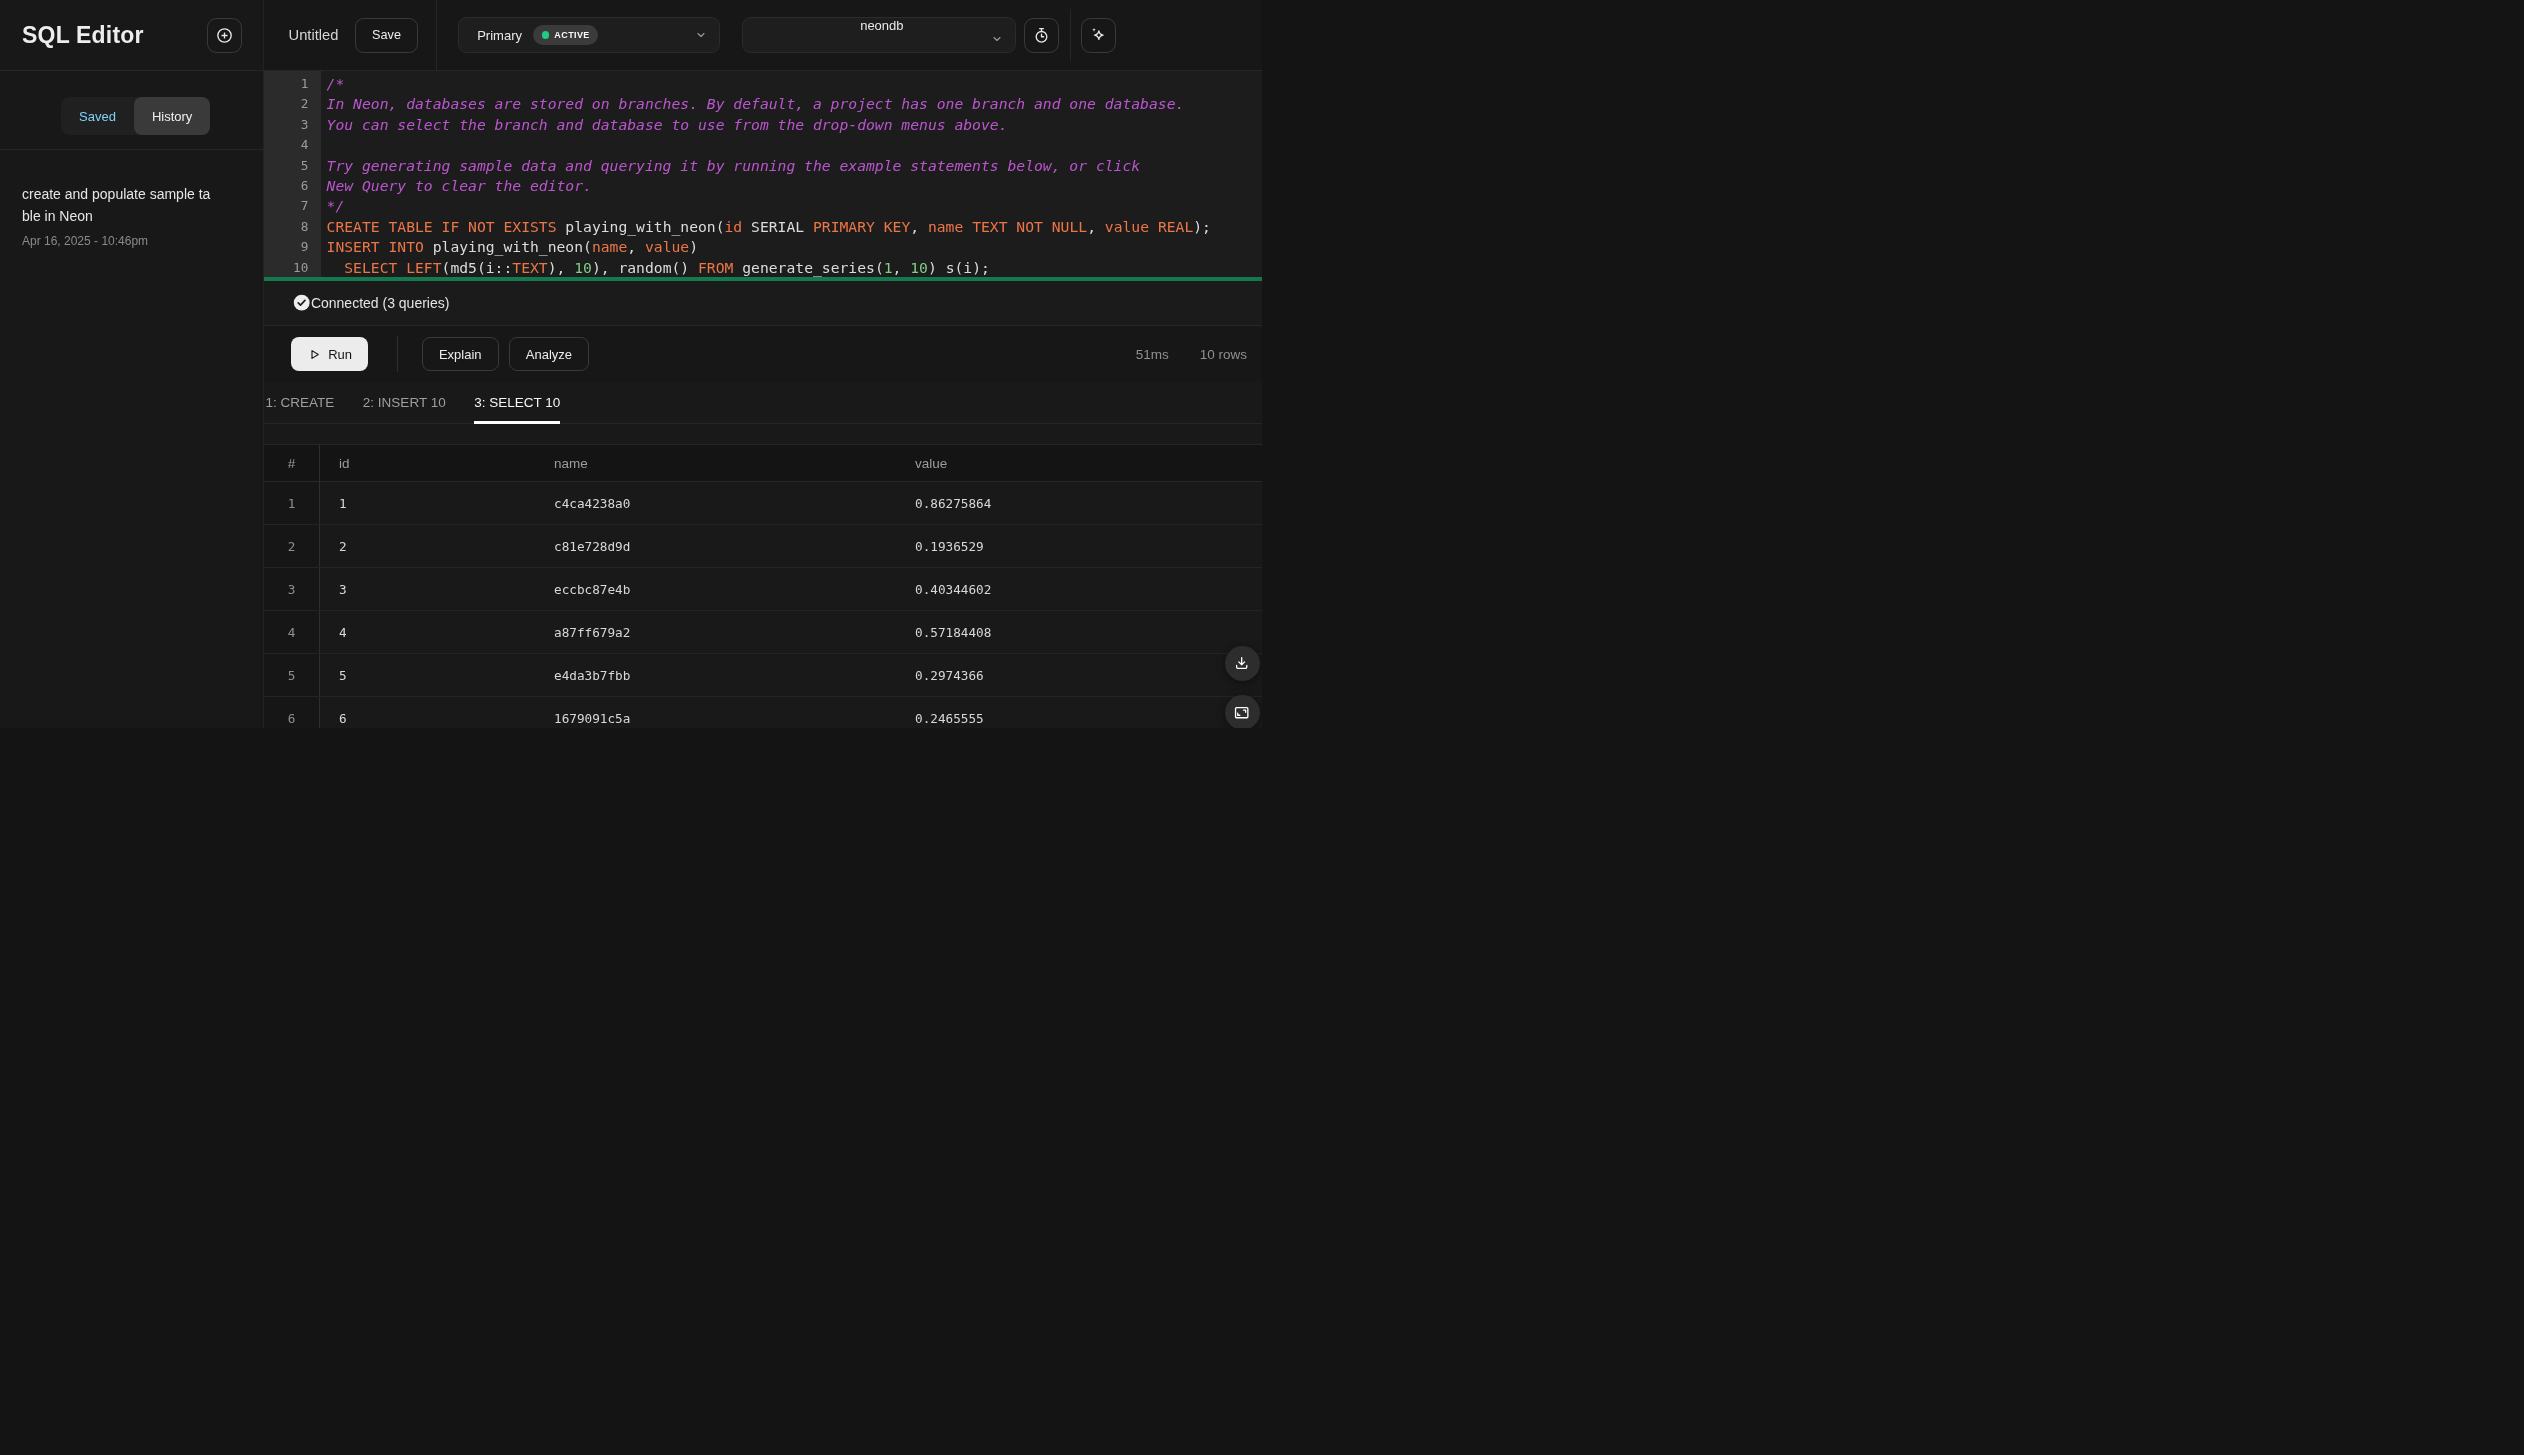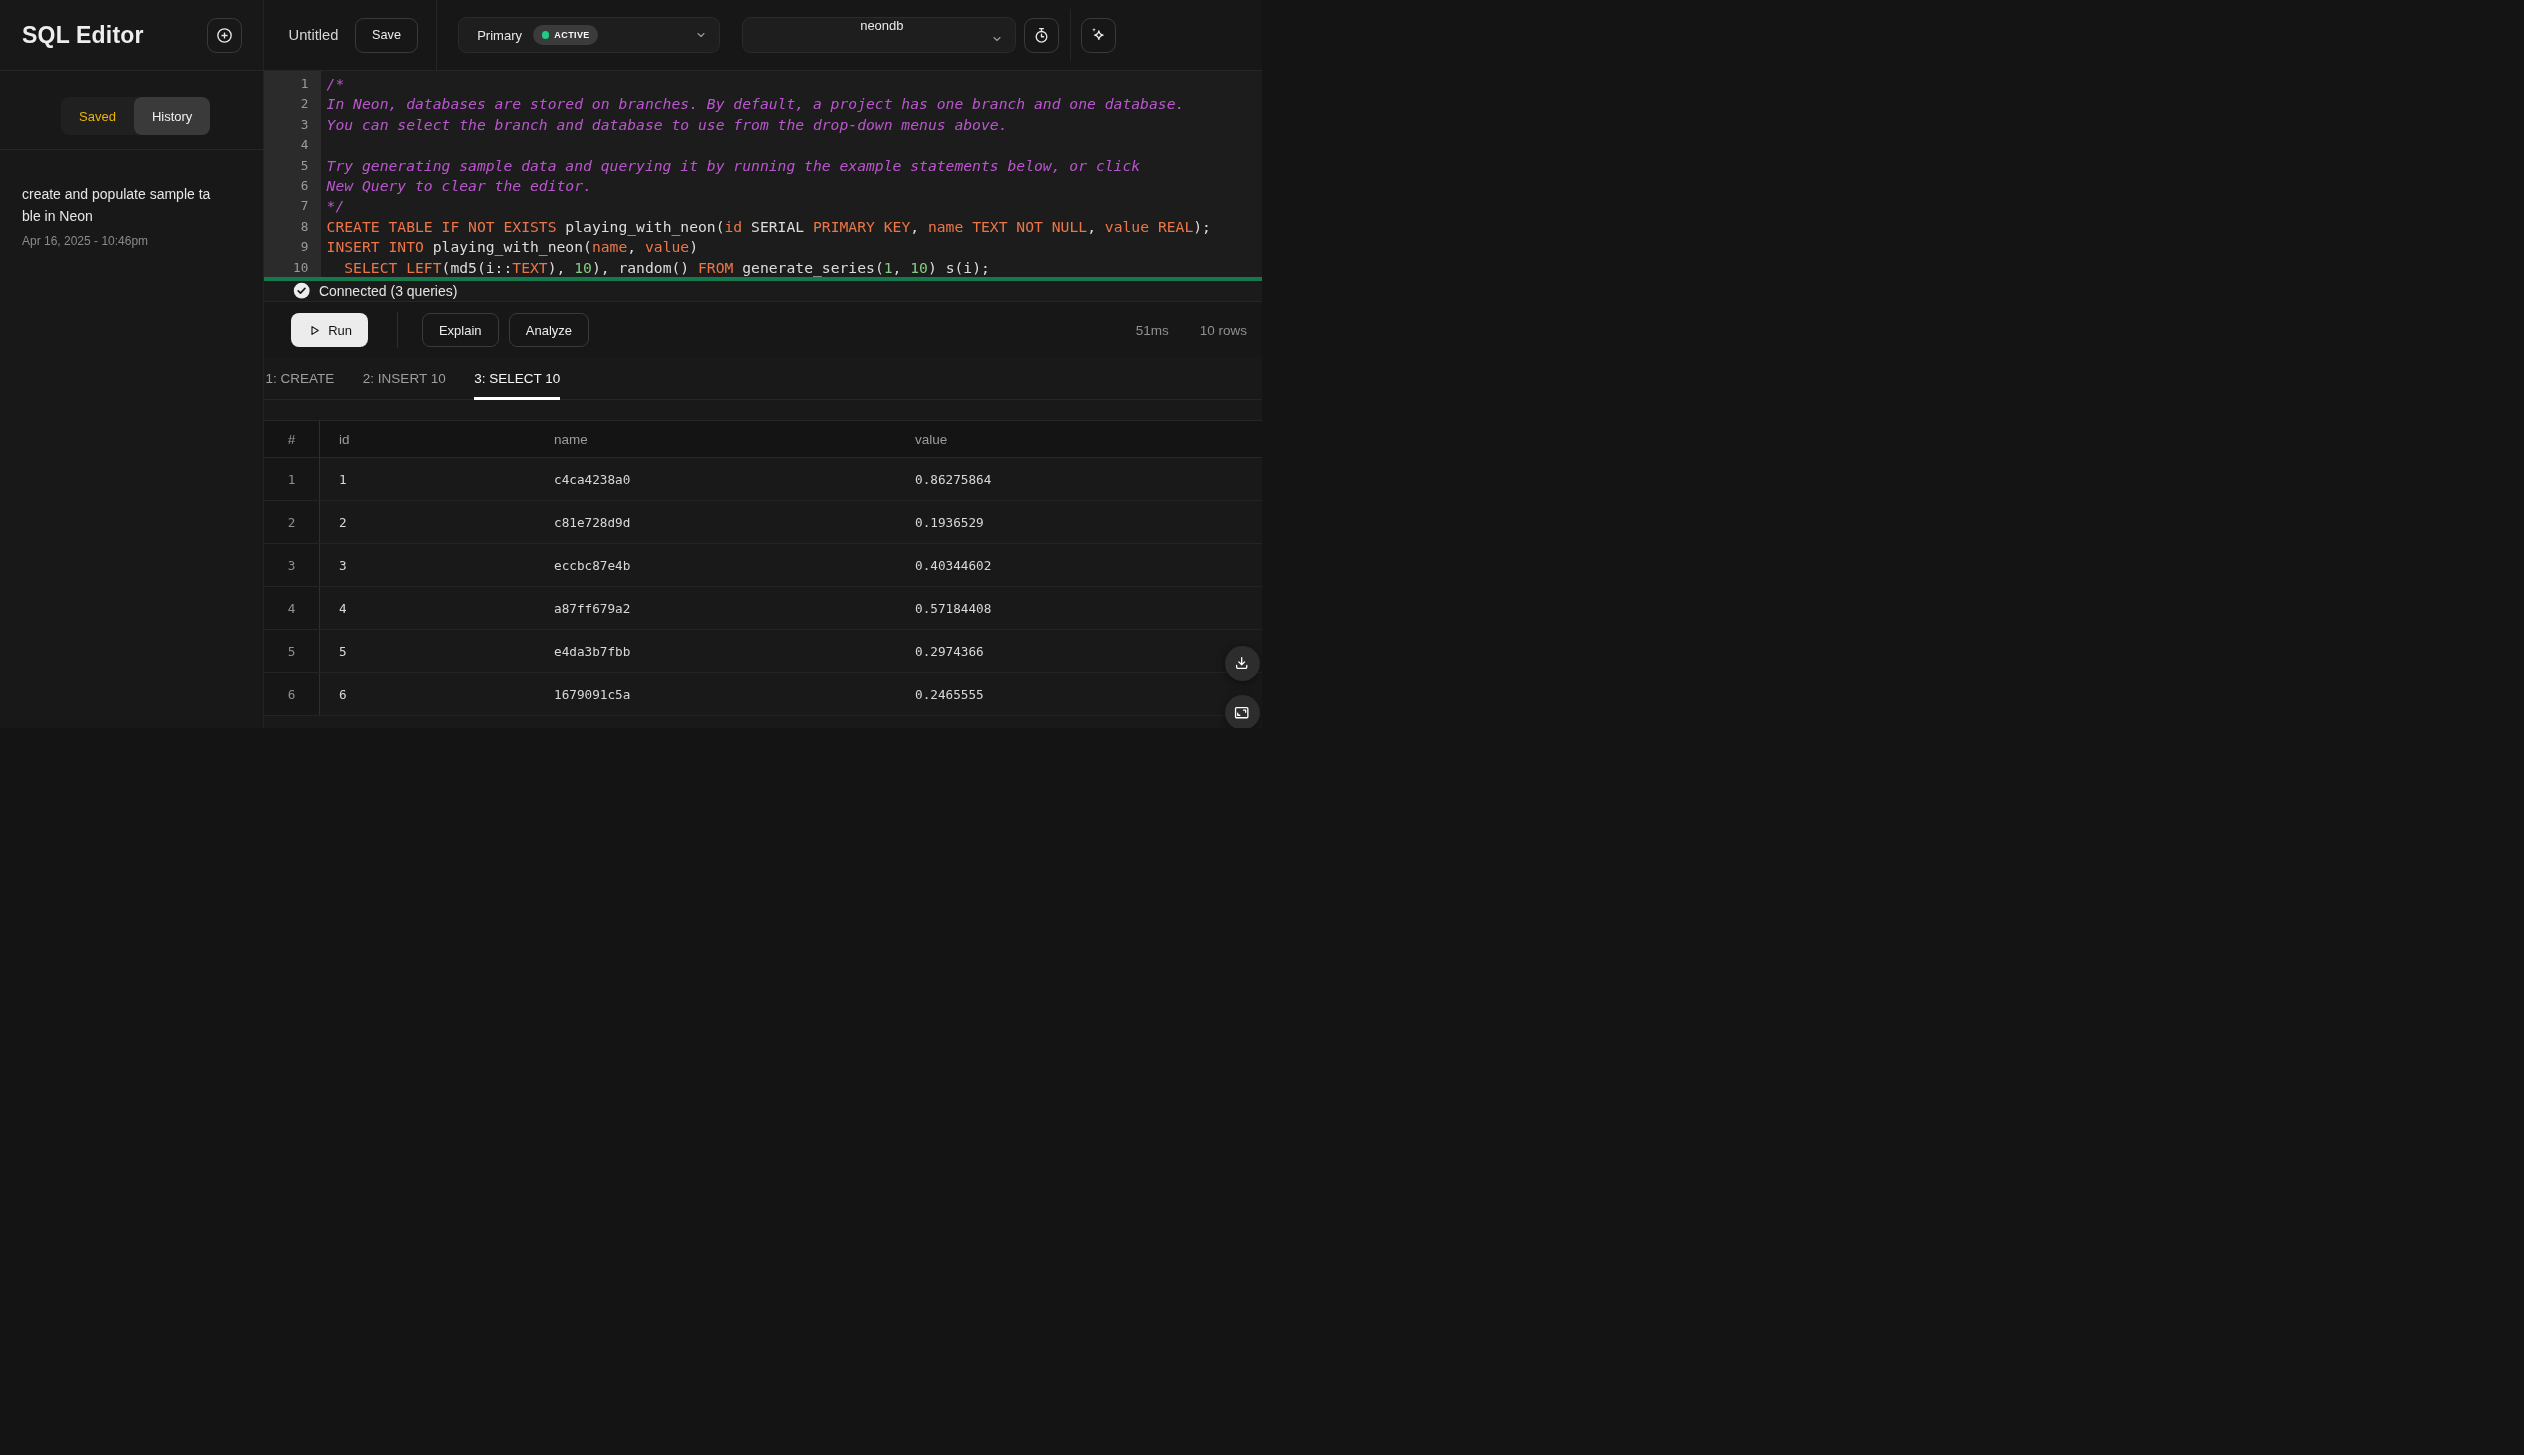--- a/index.html
+++ b/index.html
@@ -7,21 +7,21 @@
   body { background:#141414; font-family:"Liberation Sans",sans-serif; color:#e5e5e5; }
   .app { display:flex; width:1262px; height:728px; }
 
   
   .sidebar { width:264px; flex:none; background:#181818; border-right:0.8px solid #232323; display:flex; flex-direction:column; }
   .sidebar-header { height:71px; flex:none; border-bottom:0.8px solid #262626; display:flex; align-items:center; justify-content:space-between; padding:0 20.6px 0 22px; }
   .app-title { font-size:23px; font-weight:700; color:#ededed; letter-spacing:0.2px; }
   .icon-btn { width:35px; height:35px; border:0.8px solid #3a3a3a; border-radius:9.5px; background:transparent; display:flex; align-items:center; justify-content:center; color:#e8e8e8; cursor:pointer; }
   .seg-section { padding:26px 0 14.3px 61px; border-bottom:0.8px solid #262626; }
   .seg { display:inline-flex; background:#202020; border-radius:8px; height:38px; }
-  .seg-btn { padding:0 18px; font-size:13px; color:#eab308; border-radius:8px; display:flex; align-items:center; background:transparent; border:none; cursor:pointer; font-family:inherit; }
+  .seg-btn { padding:0 18px; font-size:13px; color:#7dd3fc; border-radius:8px; display:flex; align-items:center; background:transparent; border:none; cursor:pointer; font-family:inherit; }
   .seg-btn.active { background:#3a3a3a; color:#f0f0f0; }
   .history-item { padding:34px 22px 0 22px; cursor:pointer; }
   .history-title { font-size:14px; line-height:21.4px; color:#e6e6e6; white-space:pre-line; }
   .history-date { margin-top:7.1px; font-size:12px; color:#8a8a8a; }
 
   
   .main { flex:1; display:flex; flex-direction:column; background:#171717; position:relative; }
 
   
   .topbar { height:71px; flex:none; border-bottom:0.8px solid #262626; display:flex; align-items:center; }
@@ -46,21 +46,21 @@
   .code-line { display:flex; height:20.4px; align-items:center; position:relative; }
   .ln { width:57px; flex:none; text-align:right; padding-right:12.7px; font-family:"DejaVu Sans Mono",monospace; font-size:12.7px; color:#9b9b9b; }
   .code { padding-left:5.6px; font-family:"DejaVu Sans Mono",monospace; font-size:14.7px; white-space:pre; }
   .tok-c { color:#bb55cf; font-style:italic; }
   .tok-k { color:#ed7648; }
   .tok-n { color:#85cb85; }
   .tok-p { color:#dcdcdc; }
   .green-bar { height:4px; flex:none; background:#15794e; }
 
   
-  .status-row { height:21px; flex:none; background:#1b1b1b; border-bottom:0.8px solid #262626; display:flex; align-items:center; padding-left:28.5px; gap:9px; }
+  .status-row { height:45px; flex:none; background:#1b1b1b; border-bottom:0.8px solid #262626; display:flex; align-items:center; padding-left:28.5px; gap:1px; }
   .status-text { font-size:14px; color:#e4e4e4; }
 
   
   .action-row { height:56px; flex:none; display:flex; align-items:center; padding:0 15px 0 27px; }
   .run-btn { height:34px; width:77px; background:#ececec; color:#151515; border:none; border-radius:8px; font-size:13px; font-family:inherit; font-weight:500; display:flex; align-items:center; justify-content:center; gap:6.3px; cursor:pointer; }
   .vdiv-run { width:0.8px; height:36px; background:#2e2e2e; margin-left:28.5px; flex:none; }
   .ghost-btn { height:34px; padding:0 16px; margin-left:24.6px; background:transparent; color:#ececec; border:0.8px solid #3a3a3a; border-radius:8px; font-size:13px; font-family:inherit; cursor:pointer; }
   .ghost-btn + .ghost-btn { margin-left:10.3px; }
   .action-spacer { flex:1; }
   .meta-text { font-size:13.5px; color:#909090; }

